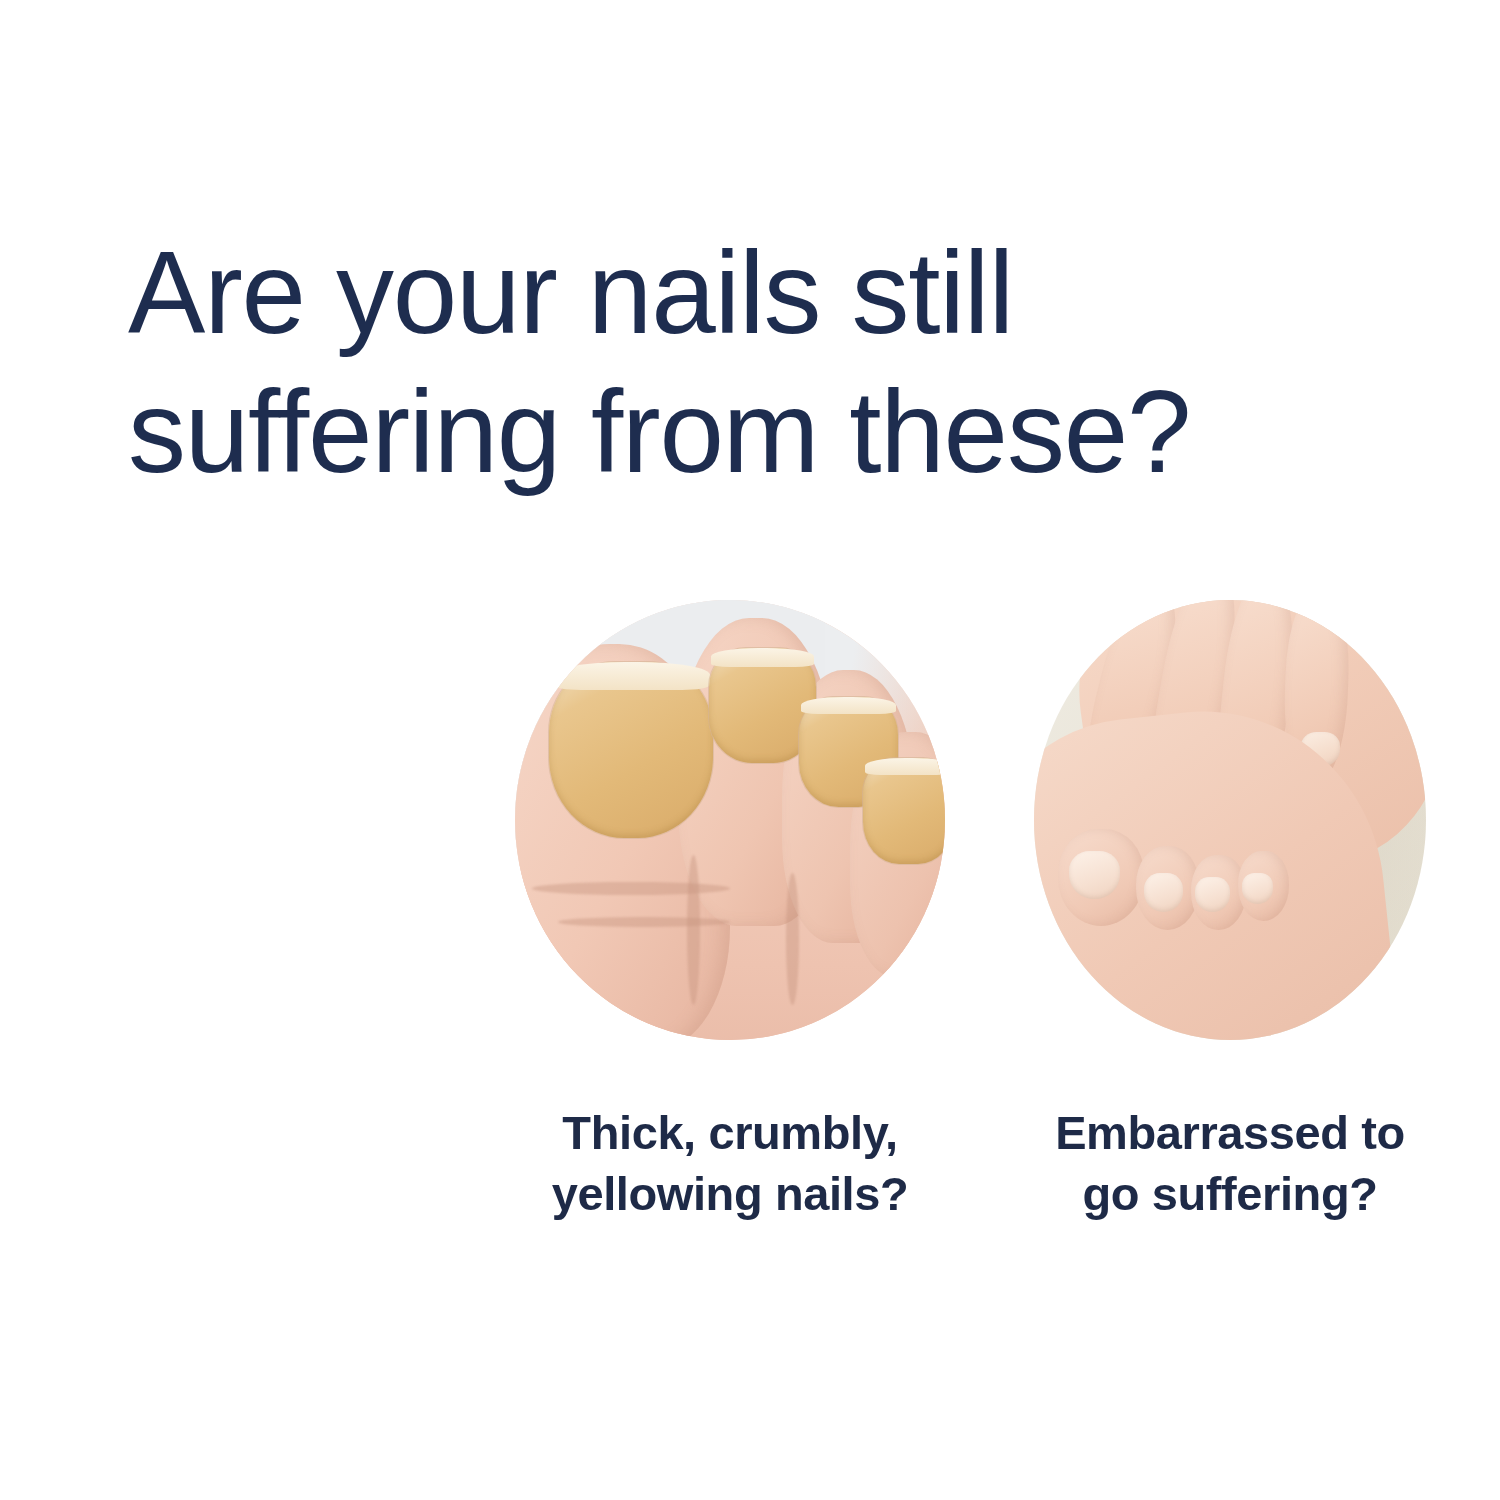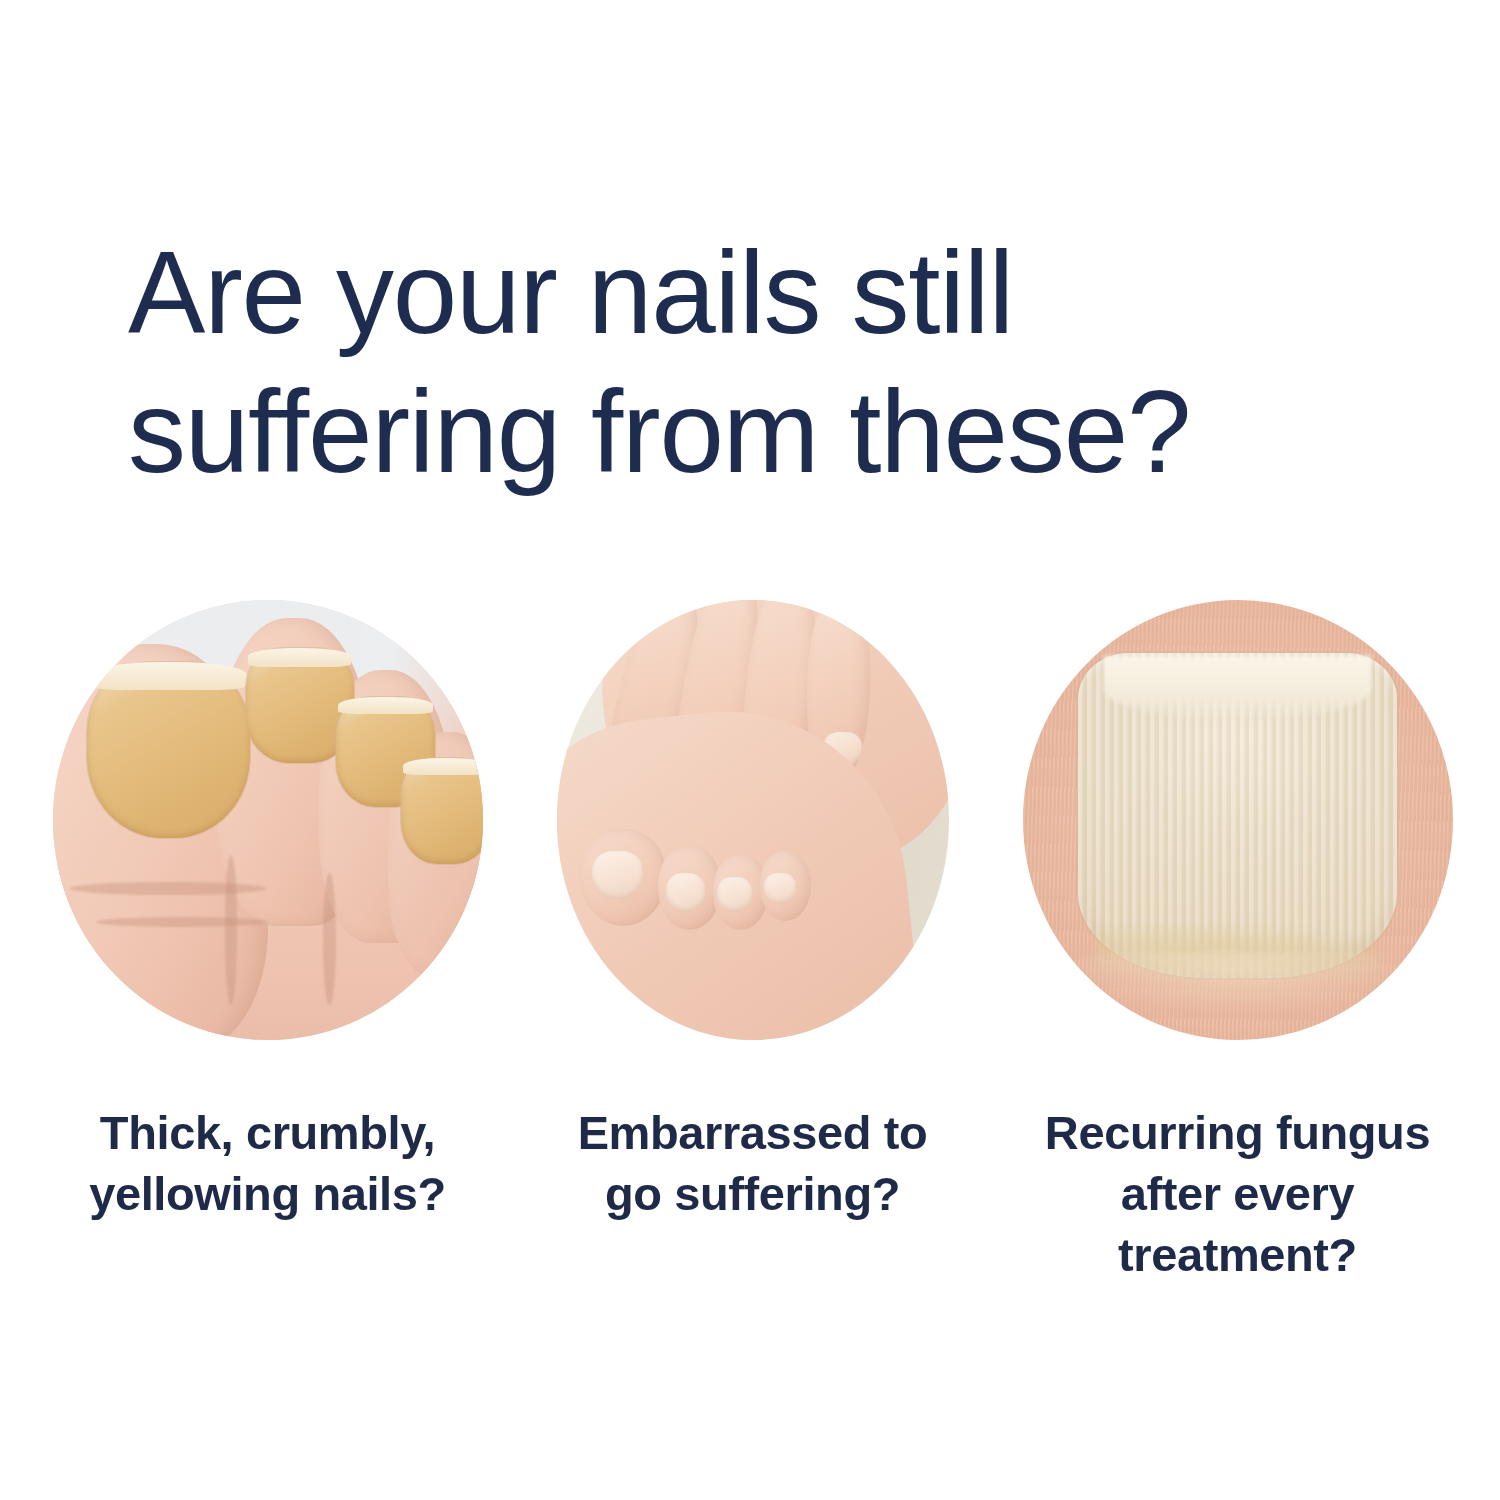--- a/index.html
+++ b/index.html
@@ -295,30 +295,14 @@
         <div class="tnail-s" style="left:9%;top:57%;width:13%;height:11%;"></div>
         <div class="tnail-s" style="left:28%;top:62%;width:10%;height:9%;"></div>
         <div class="tnail-s" style="left:41%;top:63%;width:9%;height:8%;"></div>
         <div class="tnail-s" style="left:53%;top:62%;width:8%;height:7%;"></div>
       </div>
     </div>
     <div class="caption">Embarrassed to
 go suffering?</div>
   </div>
 
-  <div class="card c3">
-    <div class="circle">
-      <div class="img-macronail">
-        <div class="skin-tex"></div>
-        <div class="plate">
-          <div class="plate-ridges"></div>
-          <div class="lunula"></div>
-          <div class="crumble"></div>
-        </div>
-        <div class="cuticle"></div>
-      </div>
-    </div>
-    <div class="caption">Recurring fungus
-after every
-treatment?</div>
-  </div>
 
 </div>
 
 </body></html>

